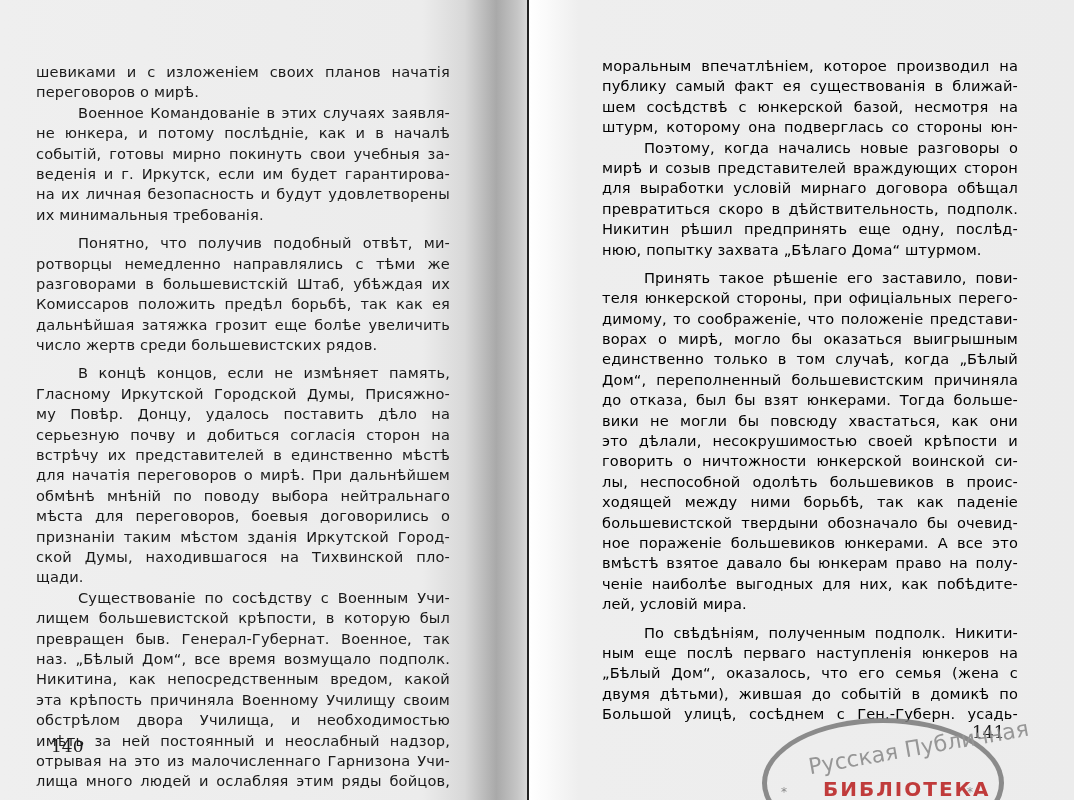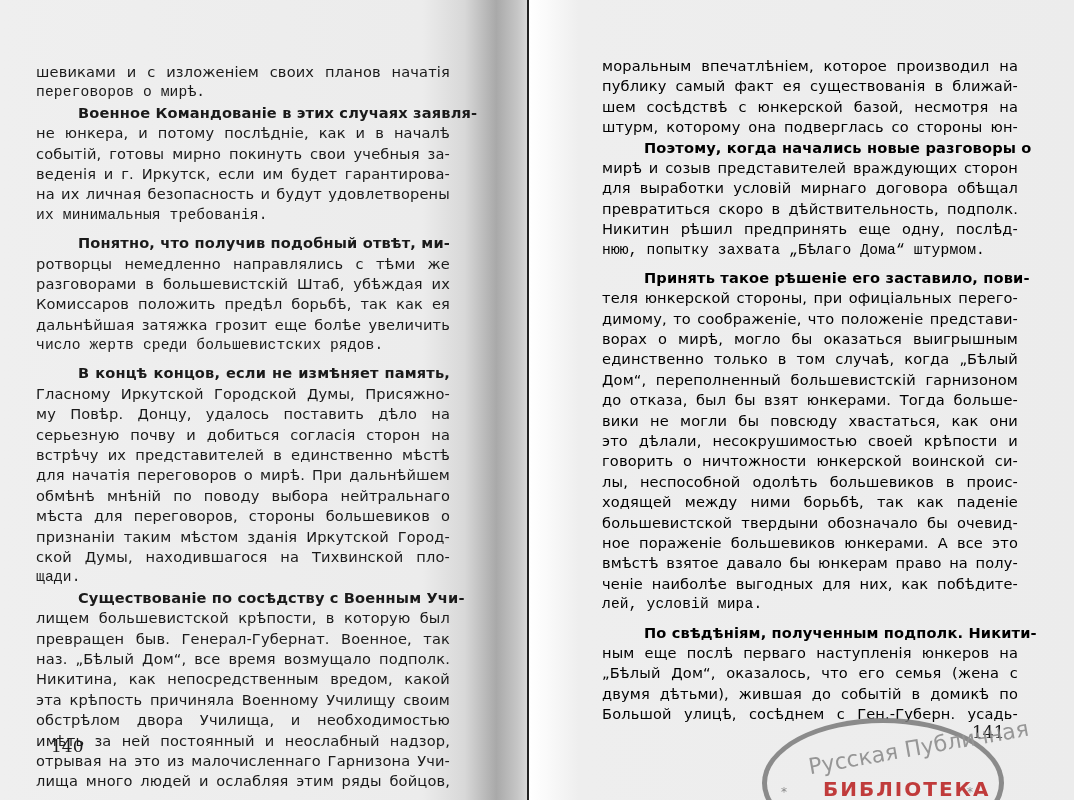--- a/index.html
+++ b/index.html
@@ -19,22 +19,22 @@
     background:linear-gradient(to right, #efefef 0%, #ececec 80%, #d8d8d8 88%, #a9a9a9 94%, #c6c6c6 98%, #dadada 100%);
   }
   .page-right { left:530px; width:544px;
     background:linear-gradient(to right, #ffffff 0%, #fafafa 3%, #eeeeee 9%, #ececec 100%);
   }
   .gutter-line { position:absolute; left:527px; top:0; width:2px; height:800px; background:#222; }
   .text-block { position:absolute; font-size:14.6px; line-height:20.4px; letter-spacing:0.15px; }
   .left-text { left:36px; top:62px; width:414px; }
   .right-text { left:602px; top:56px; width:416px; }
   .line { display:block; white-space:nowrap; text-align:justify; text-align-last:justify; height:20.4px; }
-  .line.last { text-align-last:left;font-family:Liberation Mono, monospace; }
-  .line.indent { padding-left:42px;font-weight:bold; }
+  .line.last { text-align-last:left; }
+  .line.indent { padding-left:42px; }
   .para-gap { height:8px; }
   .page-num { position:absolute; font-family:"DejaVu Serif", serif; font-size:17px; color:#1a1a1a; }
   .pn-left { left:51px; top:736px; }
   .pn-right { left:972px; top:722px;text-align:center; }
   .stamp {
     position:absolute; left:762px; top:718px; width:232px; height:120px;
     border:5px solid #7a7a7a; border-radius:50%;
     border-bottom-color:transparent;
     opacity:0.85;
   }
@@ -71,21 +71,21 @@
         </div>
         <div class="para-gap"></div>
         <div>
           <span class="line indent">В концѣ концов, если не измѣняет память,</span>
           <span class="line">Гласному Иркутской Городской Думы, Присяжно-</span>
           <span class="line">му Повѣр. Донцу, удалось поставить дѣло на</span>
           <span class="line">серьезную почву и добиться согласiя сторон на</span>
           <span class="line">встрѣчу их представителей в единственно мѣстѣ</span>
           <span class="line">для начатiя переговоров о мирѣ. При дальнѣйшем</span>
           <span class="line">обмѣнѣ мнѣнiй по поводу выбора нейтральнаго</span>
-          <span class="line">мѣста для переговоров, стороны большевиков о</span>
+          <span class="line">мѣста для переговоров, боевыя договорились о</span>
           <span class="line">признанiи таким мѣстом зданiя Иркутской Город-</span>
           <span class="line">ской Думы, находившагося на Тихвинской пло-</span>
           <span class="line last">щади.</span>
         </div>
         <div>
           <span class="line indent">Существованiе по сосѣдству с Военным Учи-</span>
           <span class="line">лищем большевистской крѣпости, в которую был</span>
           <span class="line">превращен быв. Генерал-Губернат. Военное, так</span>
           <span class="line">наз. „Бѣлый Дом“, все время возмущало подполк.</span>
           <span class="line">Никитина, как непосредственным вредом, какой</span>
@@ -116,21 +116,21 @@
         <span class="line">Никитин рѣшил предпринять еще одну, послѣд-</span>
         <span class="line last">нюю, попытку захвата „Бѣлаго Дома“ штурмом.</span>
       </div>
       <div class="para-gap"></div>
       <div>
         <span class="line indent">Принять такое рѣшенiе его заставило, пови-</span>
         <span class="line">теля юнкерской стороны, при офицiальных перего-</span>
         <span class="line">димому, то соображенiе, что положенiе представи-</span>
         <span class="line">ворах о мирѣ, могло бы оказаться выигрышным</span>
         <span class="line">единственно только в том случаѣ, когда „Бѣлый</span>
-        <span class="line">Дом“, переполненный большевистскiй гарнизоном</span>
+        <span class="line">Дом“, переполненный большевистским причиняла</span>
         <span class="line">до отказа, был бы взят юнкерами. Тогда больше-</span>
         <span class="line">вики не могли бы повсюду хвастаться, как они</span>
         <span class="line">это дѣлали, несокрушимостью своей крѣпости и</span>
         <span class="line">говорить о ничтожности юнкерской воинской си-</span>
         <span class="line">лы, неспособной одолѣть большевиков в проис-</span>
         <span class="line">ходящей между ними борьбѣ, так как паденiе</span>
         <span class="line">большевистской твердыни обозначало бы очевид-</span>
         <span class="line">ное пораженiе большевиков юнкерами. А все это</span>
         <span class="line">вмѣстѣ взятое давало бы юнкерам право на полу-</span>
         <span class="line">ченiе наиболѣе выгодных для них, как побѣдите-</span>

